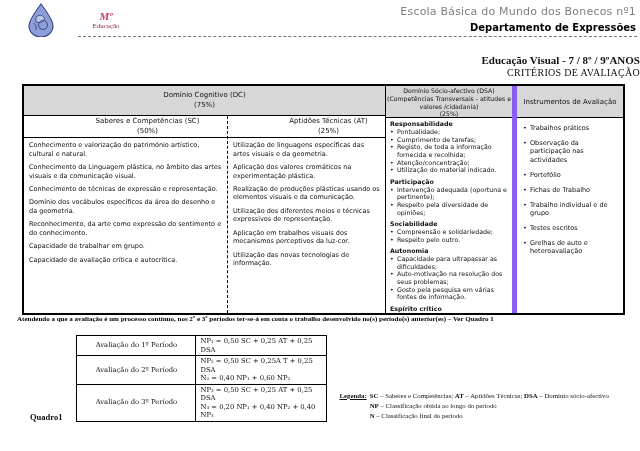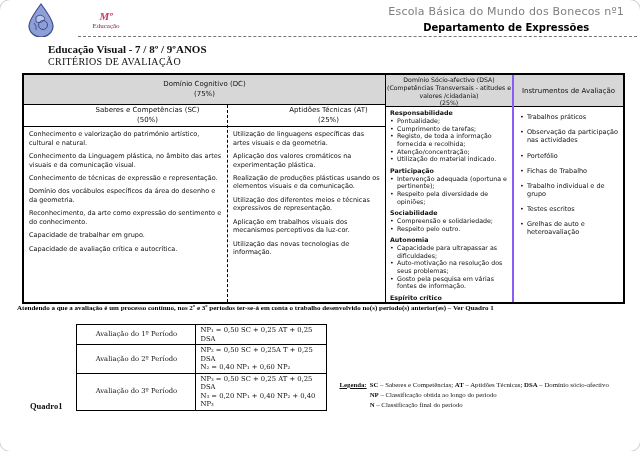--- a/index.html
+++ b/index.html
@@ -1,32 +1,32 @@
 <!DOCTYPE html>
 <html><head>
 <meta charset="utf-8">
 <style>
   html,body{margin:0;padding:0;background:#fff;}
   .page{position:relative;width:640px;height:451px;background:#fff;outline:1px solid #c9c9c9;
-        font-family:"DejaVu Sans",sans-serif;color:#111;overflow:hidden;border-radius:10px;}
+        font-family:"DejaVu Sans",sans-serif;color:#111;overflow:hidden;}
 
   
   .hdr{position:relative;height:40px;}
   .drop-logo{position:absolute;left:24px;top:3px;}
   .me-logo{position:absolute;left:84px;top:11px;width:44px;text-align:center;line-height:1;}
   .me-mark{font-family:"Liberation Serif",serif;font-style:italic;font-weight:bold;
            color:#c63a6e;font-size:11px;display:block;}
   .me-name{font-family:"Liberation Serif",serif;color:#7e2442;font-size:7px;display:block;margin-top:1px;}
-  .hdr-right{position:absolute;right:16px;top:5px;text-align:center;}
+  .hdr-right{position:absolute;right:4px;top:5px;text-align:right;}
   .school{color:#7f7f7f;font-size:11px;letter-spacing:0.2px;}
   .dept{color:#000;font-weight:bold;font-size:10px;margin-top:4px;}
   .hdr-rule{position:absolute;left:78px;right:3px;top:36px;border-top:1px dashed #777;}
 
   
-  .titleblock{text-align:left;margin-top:3px;line-height:1.2;padding-left:48px;}
+  .titleblock{text-align:right;margin-top:14px;line-height:1.2;padding-left:48px;}
   .title1{font-family:"Liberation Serif",serif;font-weight:bold;font-size:11px;}
   .title2{font-family:"Liberation Serif",serif;font-size:10px;letter-spacing:0.3px;}
 
   
   .maintable{display:flex;width:603px;height:231px;margin:5px 0 0 22px;
              border:2px solid #000;box-sizing:border-box;background:#fff;}
   .gray{background:#d7d7d7;}
   .col-left{width:361px;display:flex;flex-direction:column;box-sizing:border-box;}
   .dc-hdr{height:30px;border-bottom:1px solid #000;display:flex;flex-direction:column;
           justify-content:center;text-align:center;font-size:7px;line-height:1.4;box-sizing:border-box;}
@@ -39,21 +39,21 @@
   .cellbody p{margin:0 0 5px 0;}
   .dsa-col{width:127px;border-left:1px solid #000;display:flex;flex-direction:column;box-sizing:border-box;}
   .dsa-hdr{border-bottom:1px solid #000;height:32px;text-align:center;font-size:6.2px;
            line-height:1.25;padding-top:1px;box-sizing:border-box;}
   .dsa-body{flex:1;padding:2px 3px 1px 4px;overflow:hidden;font-size:6.3px;line-height:1.22;}
   .dsa-sec{margin-bottom:4px;}
   .dsa-title{font-weight:bold;}
   .bullet{display:flex;}
   .bullet .dot{width:7px;flex:0 0 7px;text-align:left;}
   .bullet .bt{flex:1;}
-  .instr-col{flex:1;border-left:2px solid #8b5cf6;display:flex;flex-direction:column;box-sizing:border-box;min-width:0;}
+  .instr-col{flex:1;border-left:5px solid #8b5cf6;display:flex;flex-direction:column;box-sizing:border-box;min-width:0;}
   .instr-hdr{border-bottom:1px solid #000;height:32px;display:flex;align-items:center;
              justify-content:center;text-align:center;font-size:7px;box-sizing:border-box;}
   .instr-body{flex:1;padding:6px 3px 2px 6px;overflow:hidden;font-size:6.5px;line-height:1.25;}
   .instr-body .bullet{margin-bottom:7px;}
 
   
   .note{margin:0 0 0 17px;font-family:"Liberation Serif",serif;font-weight:bold;
         font-size:7px;color:#000;}
 
   

